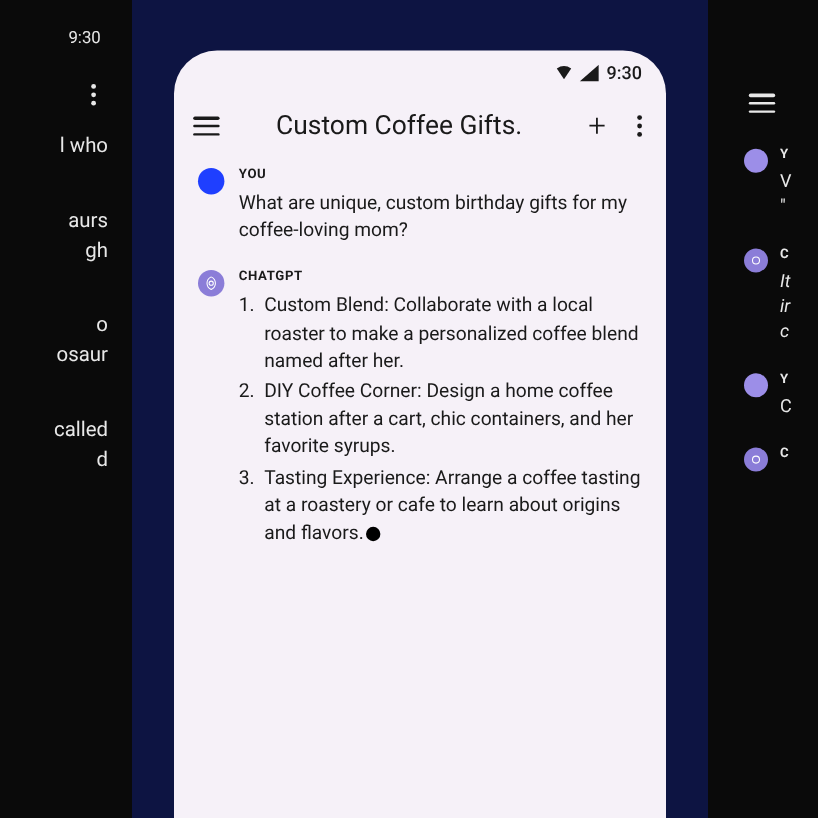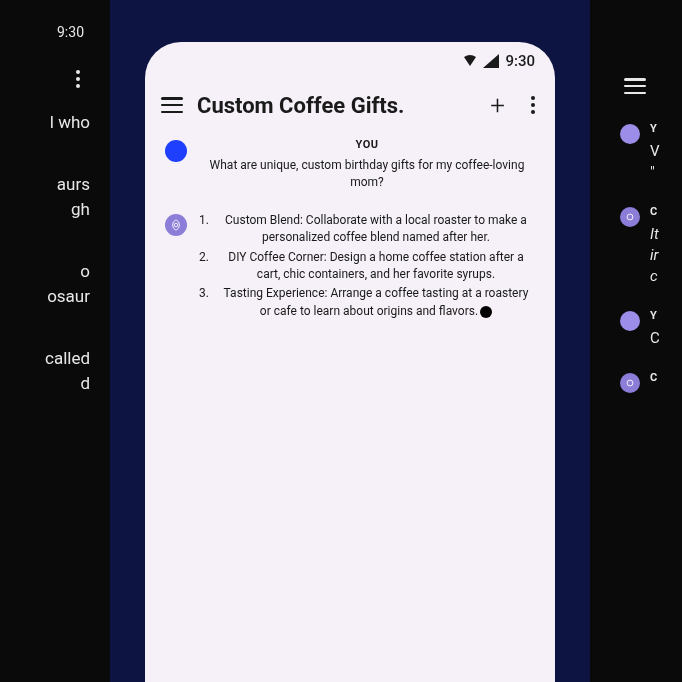--- a/index.html
+++ b/index.html
@@ -94,21 +94,22 @@
     }
     .hamburger span {
       height: 2.5px;
       background: #1a1a1a;
       border-radius: 2px;
     }
     .hamburger-dark span { background: #e8e8e8; }
     .title {
       flex: 1;
       font-size: 22px;
-      font-weight: 700;
+      font-weight: 400;
+      text-align: center;
     }
     .plus-btn {
       font-size: 26px;
       font-weight: 300;
       cursor: pointer;
       padding: 0 8px;
     }
     .dots-vert {
       display: flex;
       flex-direction: column;
@@ -116,21 +117,21 @@
       cursor: pointer;
       padding: 0 4px;
     }
     .dots-vert span {
       width: 4px;
       height: 4px;
       background: #1a1a1a;
       border-radius: 50%;
     }
     .dots-vert-dark span { background: #e8e8e8; }
-    .chat { padding: 0 20px; text-align: center; }
+    .chat { padding: 0 20px; }
     .msg { display: flex; gap: 12px; margin-bottom: 20px; }
     .avatar {
       width: 22px;
       height: 22px;
       border-radius: 50%;
       flex-shrink: 0;
       margin-top: 2px;
     }
     .avatar-user { background: #1f3fff; }
     .avatar-bot {
@@ -141,21 +142,21 @@
     }
     .avatar-bot svg { width: 14px; height: 14px; }
     .msg-body { flex: 1; }
     .msg-label {
       font-size: 11px;
       font-weight: 700;
       letter-spacing: 0.5px;
       margin-bottom: 6px;
     }
     .msg-text {
-      font-size: 12px;
+      font-size: 16px;
       line-height: 1.45;
     }
     .msg-list { list-style: none; }
     .msg-list li {
       display: flex;
       gap: 8px;
       margin-bottom: 2px;
     }
     .msg-list .num { flex-shrink: 0; }
     .cursor-dot {
@@ -240,20 +241,21 @@
         </div>
       </div>
       <div class="msg">
         <div class="avatar avatar-bot">
           <svg viewBox="0 0 24 24" fill="none" stroke="#fff" stroke-width="1.5">
               <circle cx="12" cy="12" r="3"></circle>
               <path d="M12 3 Q18 6 18 12 Q18 18 12 21 Q6 18 6 12 Q6 6 12 3"></path>
             </svg>
         </div>
         <div class="msg-body">
+          <div class="msg-label">CHATGPT</div>
           <ol class="msg-list msg-text">
             <li>
                 <span class="num">1.</span>
                 <span>Custom Blend: Collaborate with a local roaster to make a personalized coffee blend named after her.</span>
               </li>
             <li>
                 <span class="num">2.</span>
                 <span>DIY Coffee Corner: Design a home coffee station after a cart, chic containers, and her favorite syrups.</span>
               </li>
             <li>

